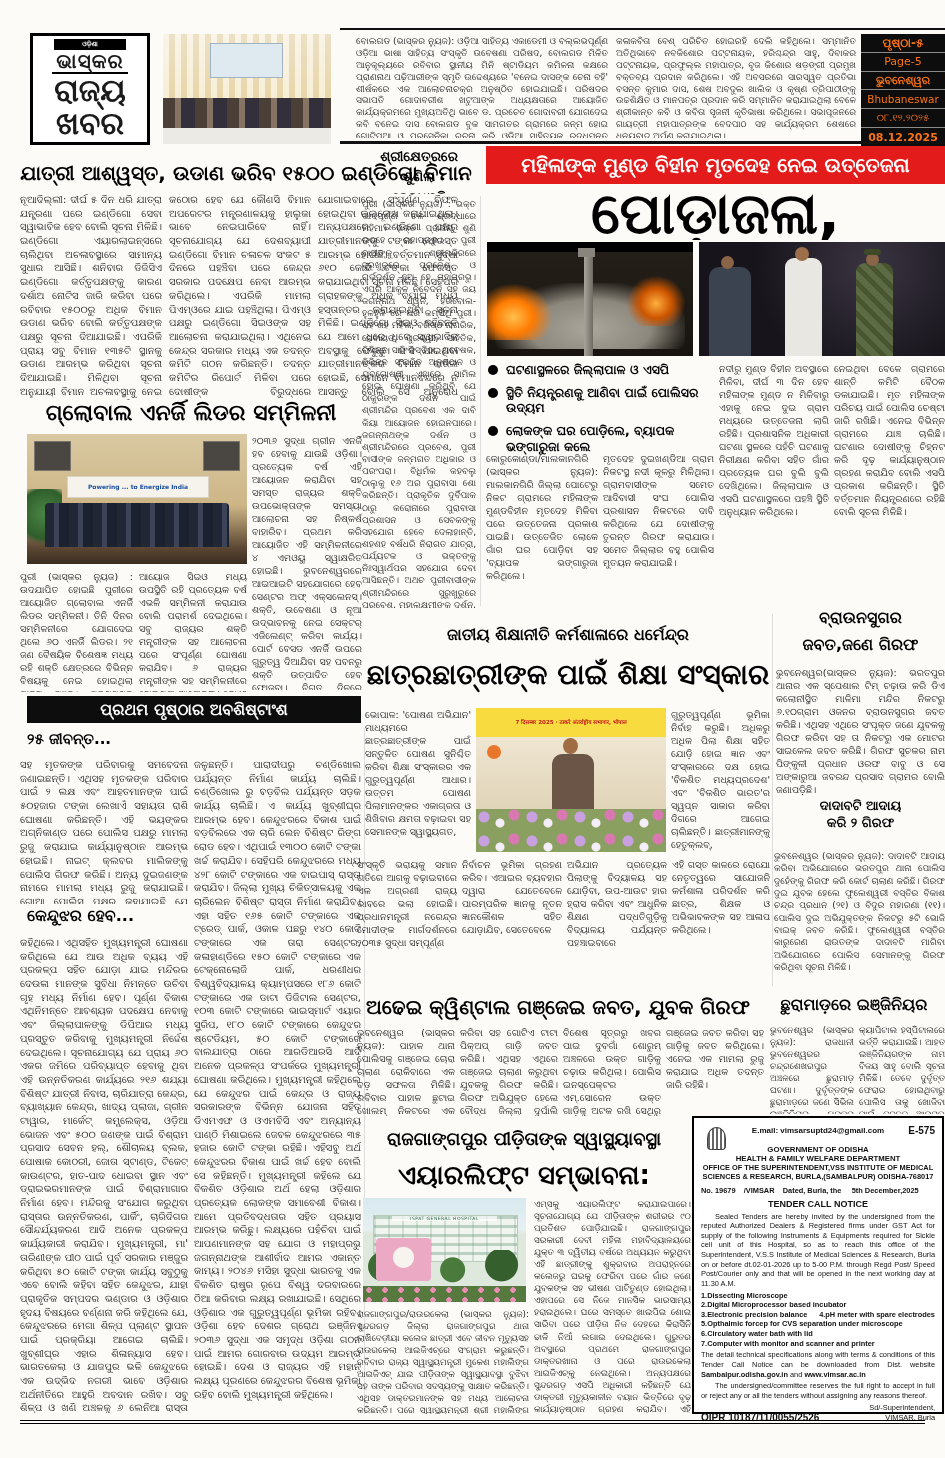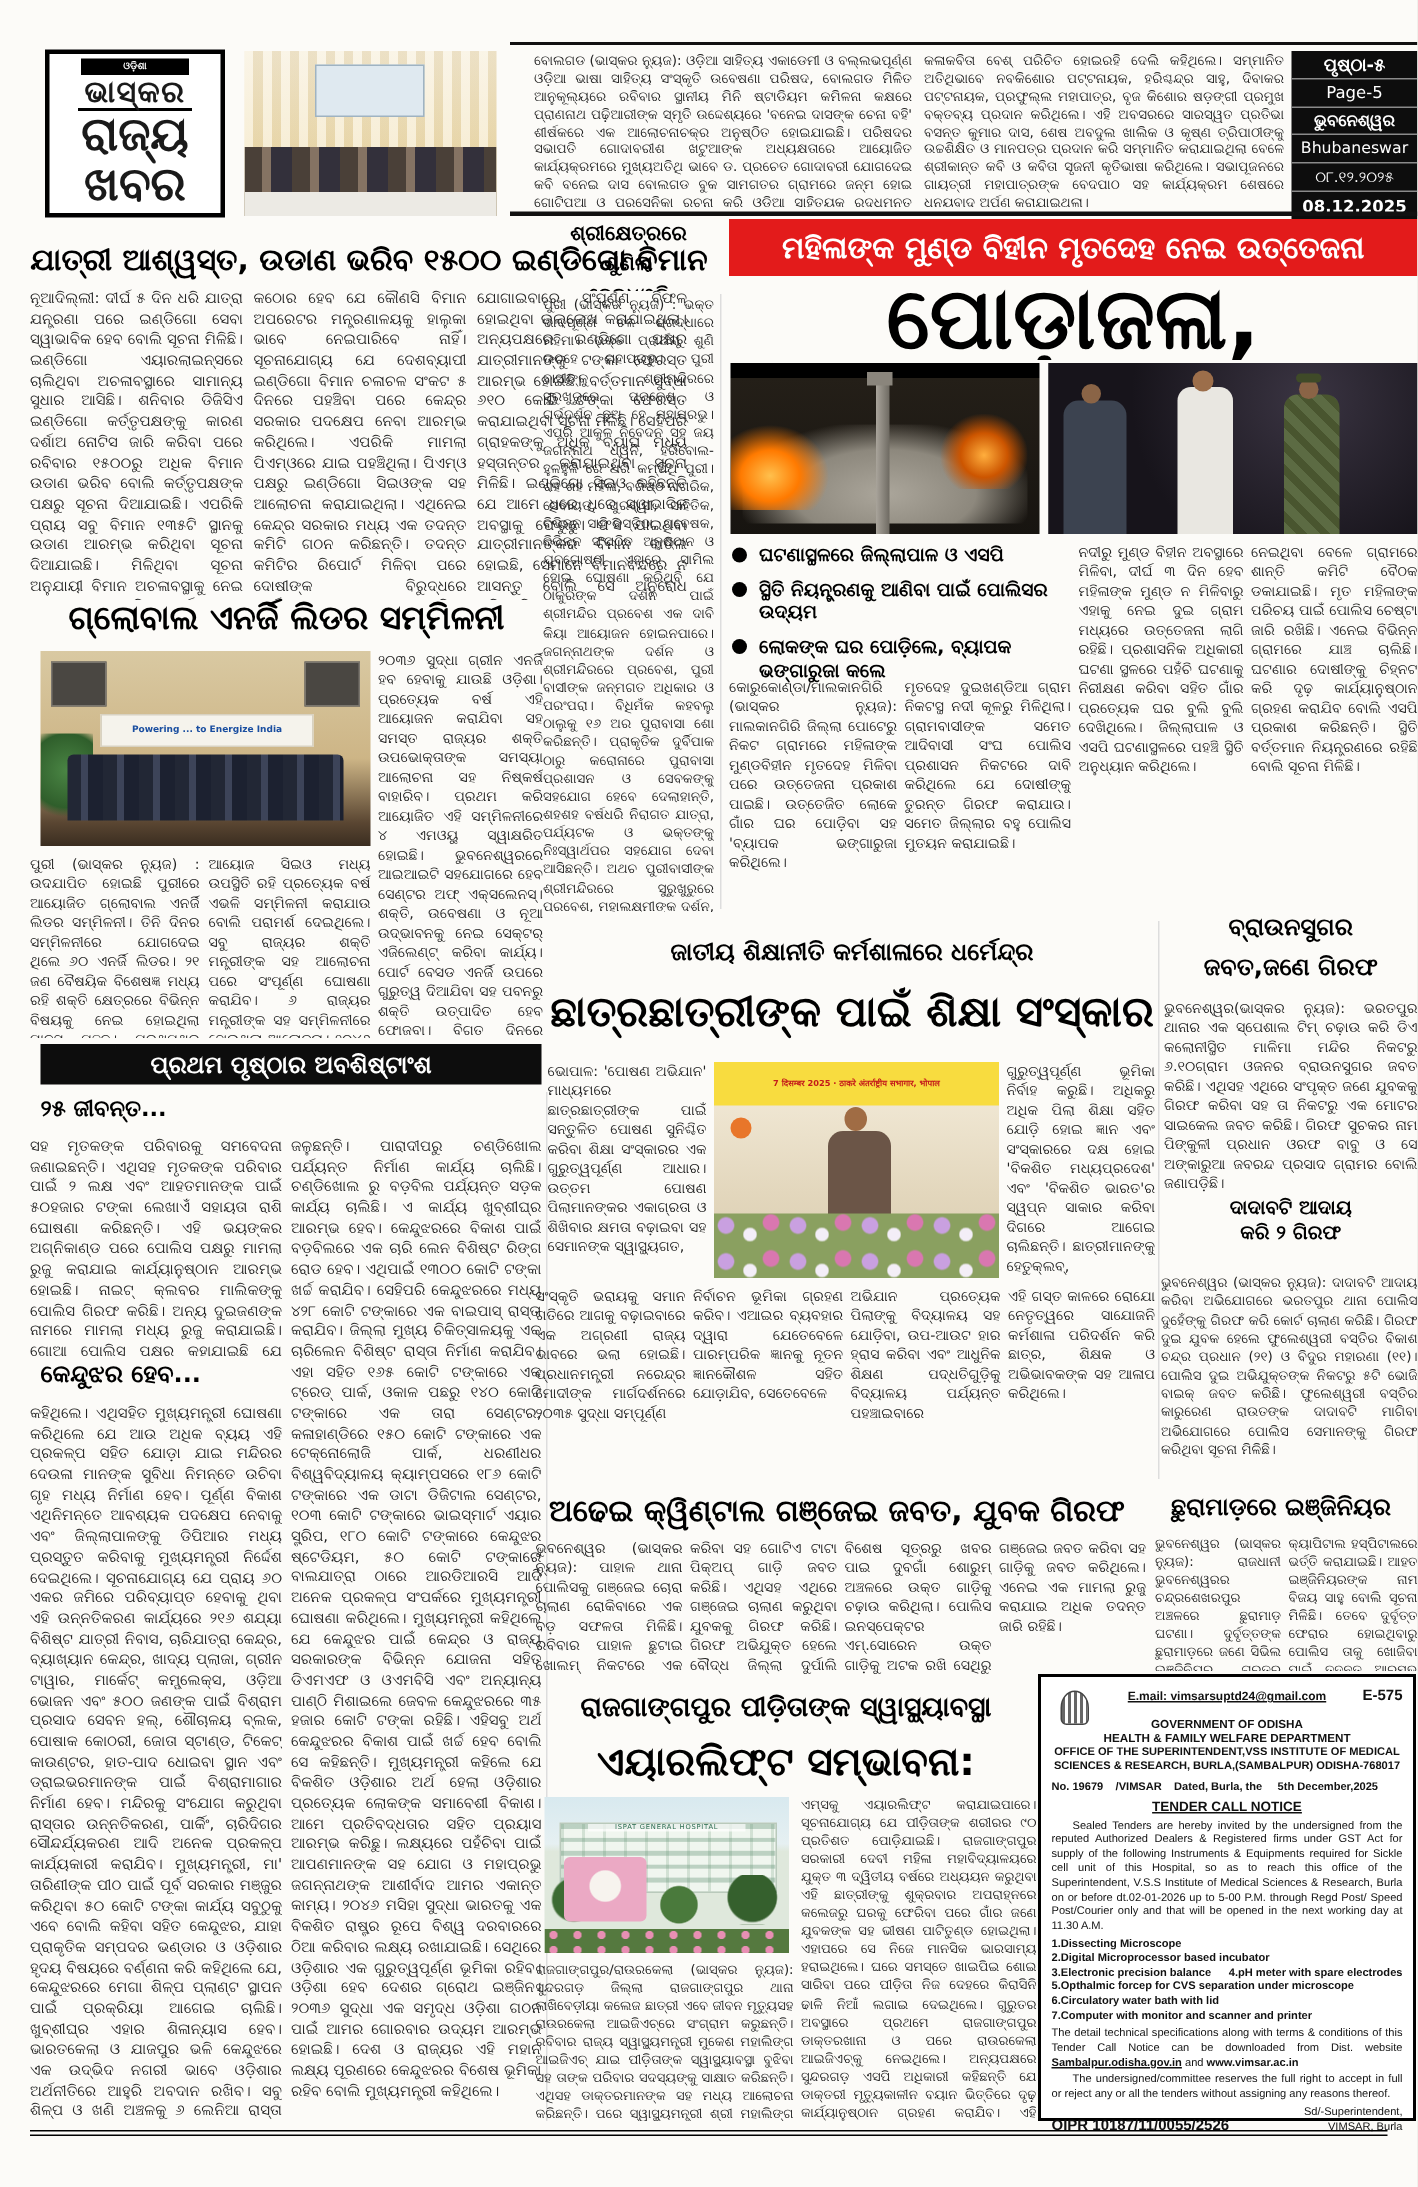--- a/index.html
+++ b/index.html
@@ -5,30 +5,30 @@
   html,body{margin:0;padding:0;background:#e9e7e2;}
   .page{position:relative;width:945px;height:1458px;background:#fcfbf8;margin:0 auto;
         font-family:"DejaVu Sans","Liberation Sans",sans-serif;color:#1a1a1a;overflow:hidden;}
   .abs{position:absolute;}
   .c{position:absolute;font-size:10px;line-height:1.37;text-align:justify;overflow:hidden;color:#222;}
   .h{position:absolute;font-weight:700;color:#000;text-align:center;overflow:hidden;}
   .prewrap{white-space:pre-line;}
   .rule{position:absolute;background:#111;}
   .vrule{position:absolute;background:#ddd;width:1px;}
   .photo{position:absolute;overflow:hidden;}
-  .inforow{flex:1;display:flex;align-items:center;justify-content:center;border-bottom:1px solid #8a8a8a;color:#ffffff;}
+  .inforow{flex:1;display:flex;align-items:center;justify-content:center;border-bottom:1px solid #8a8a8a;color:#f97316;}
   .inforow:last-child{border-bottom:none;}
   .bulletrow{display:flex;align-items:flex-start;margin-bottom:7px;}
   .dot{width:10px;height:10px;border-radius:50%;background:#000;margin:3px 8px 0 2px;flex:none;}
   .btxt{font-size:12.5px;font-weight:700;line-height:1.25;color:#000;}
   .tender{position:absolute;left:692px;top:1116px;width:252px;height:298px;border:2px solid #000;
           background:#fff;box-sizing:border-box;padding:5px 7px;font-family:"Liberation Sans",sans-serif;color:#111;}
   .t-center{text-align:center;}
   .t-bold{font-weight:700;}
-  .t-u{text-decoration:underline;}
+  .t-u{}
   .t-sm{font-size:7.4px;line-height:1.3;}
   .emblem{position:absolute;left:6px;top:4px;width:17px;height:21px;border:1px solid #444;border-radius:50% 50% 4px 4px;
           background:repeating-linear-gradient(90deg,#666 0 2px,#fff 2px 4px);}
 </style>
 </head>
 <body>
 
 <div class="page">
 
   <div class="rule" style="left:340px;top:28px;width:605px;height:2px;"></div>

